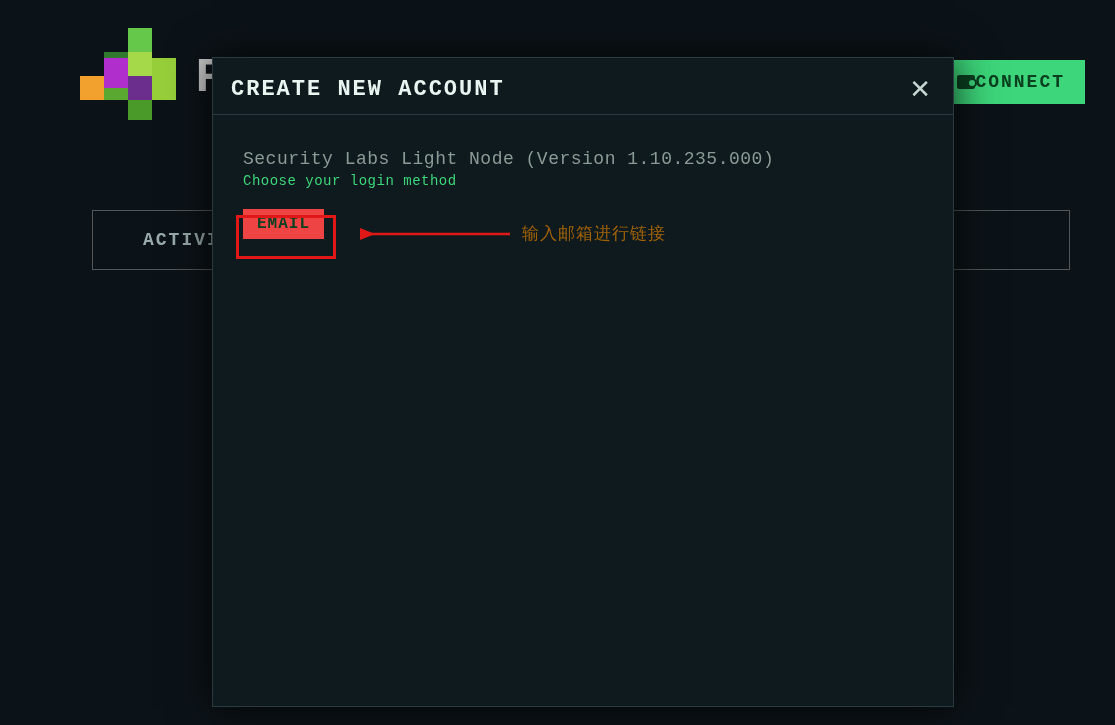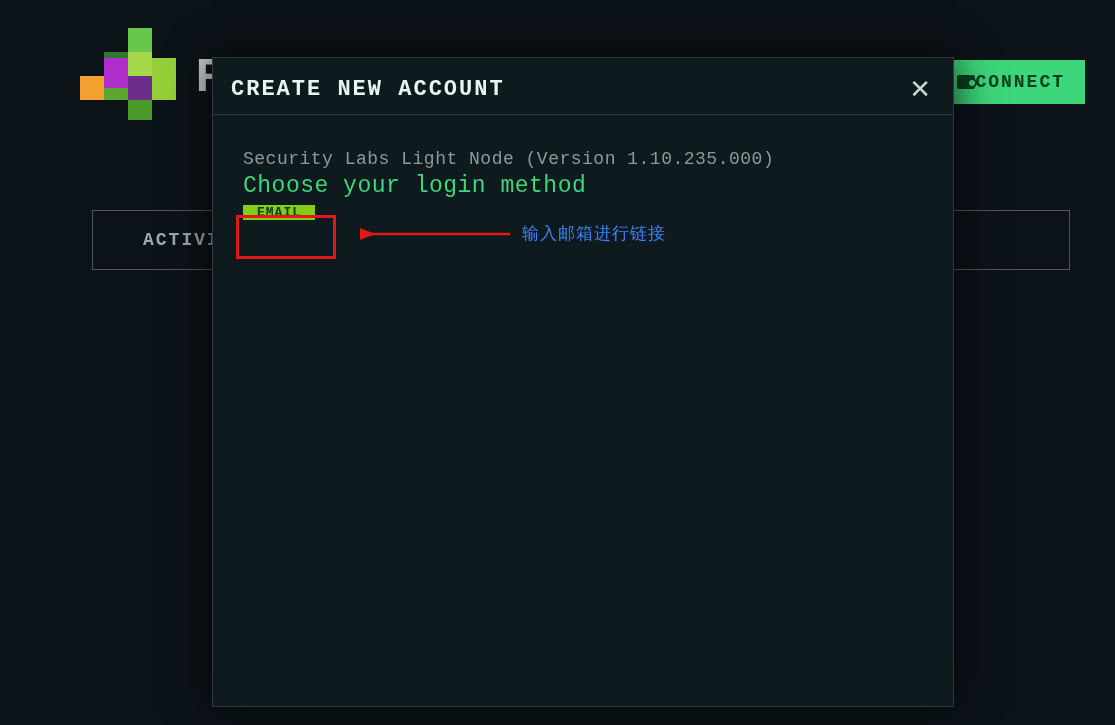--- a/index.html
+++ b/index.html
@@ -142,34 +142,34 @@
       padding: 34px 30px;
     }
     .version-text {
       color: #8a9a95;
       font-size: 18px;
       letter-spacing: 0.5px;
       margin-bottom: 4px;
     }
     .prompt-text {
       color: #3dd67a;
-      font-size: 23px;
+      font-size: 14px;
       letter-spacing: 0.5px;
-      margin-bottom: 4px;
+      margin-bottom: 20px;
     }
     .method-btn {
       display: inline-block;
-      background: #84cc16;
+      background: #ef4444;
       color: #0a4020;
       border: none;
       font-family: inherit;
-      font-size: 13px;
+      font-size: 16px;
       font-weight: bold;
       letter-spacing: 1px;
-      padding: 0 14px;
+      padding: 6px 14px;
       cursor: pointer;
       text-align: left;
     }
     .email-row { margin-bottom: 12px; }
 
     
     .red-box {
       position: absolute;
       border: 3px solid #e01818;
       top: 215px;
@@ -181,21 +181,21 @@
     .arrow-svg {
       position: absolute;
       top: 224px;
       left: 360px;
       pointer-events: none;
     }
     .annotation-text {
       position: absolute;
       top: 222px;
       left: 522px;
-      color: #3b82f6;
+      color: #a16207;
       font-family: sans-serif;
       font-size: 17px;
       letter-spacing: 1px;
     }
   </style>
 </head>
 <body>
 
 <div class="header-bar">
   <div class="logo">

